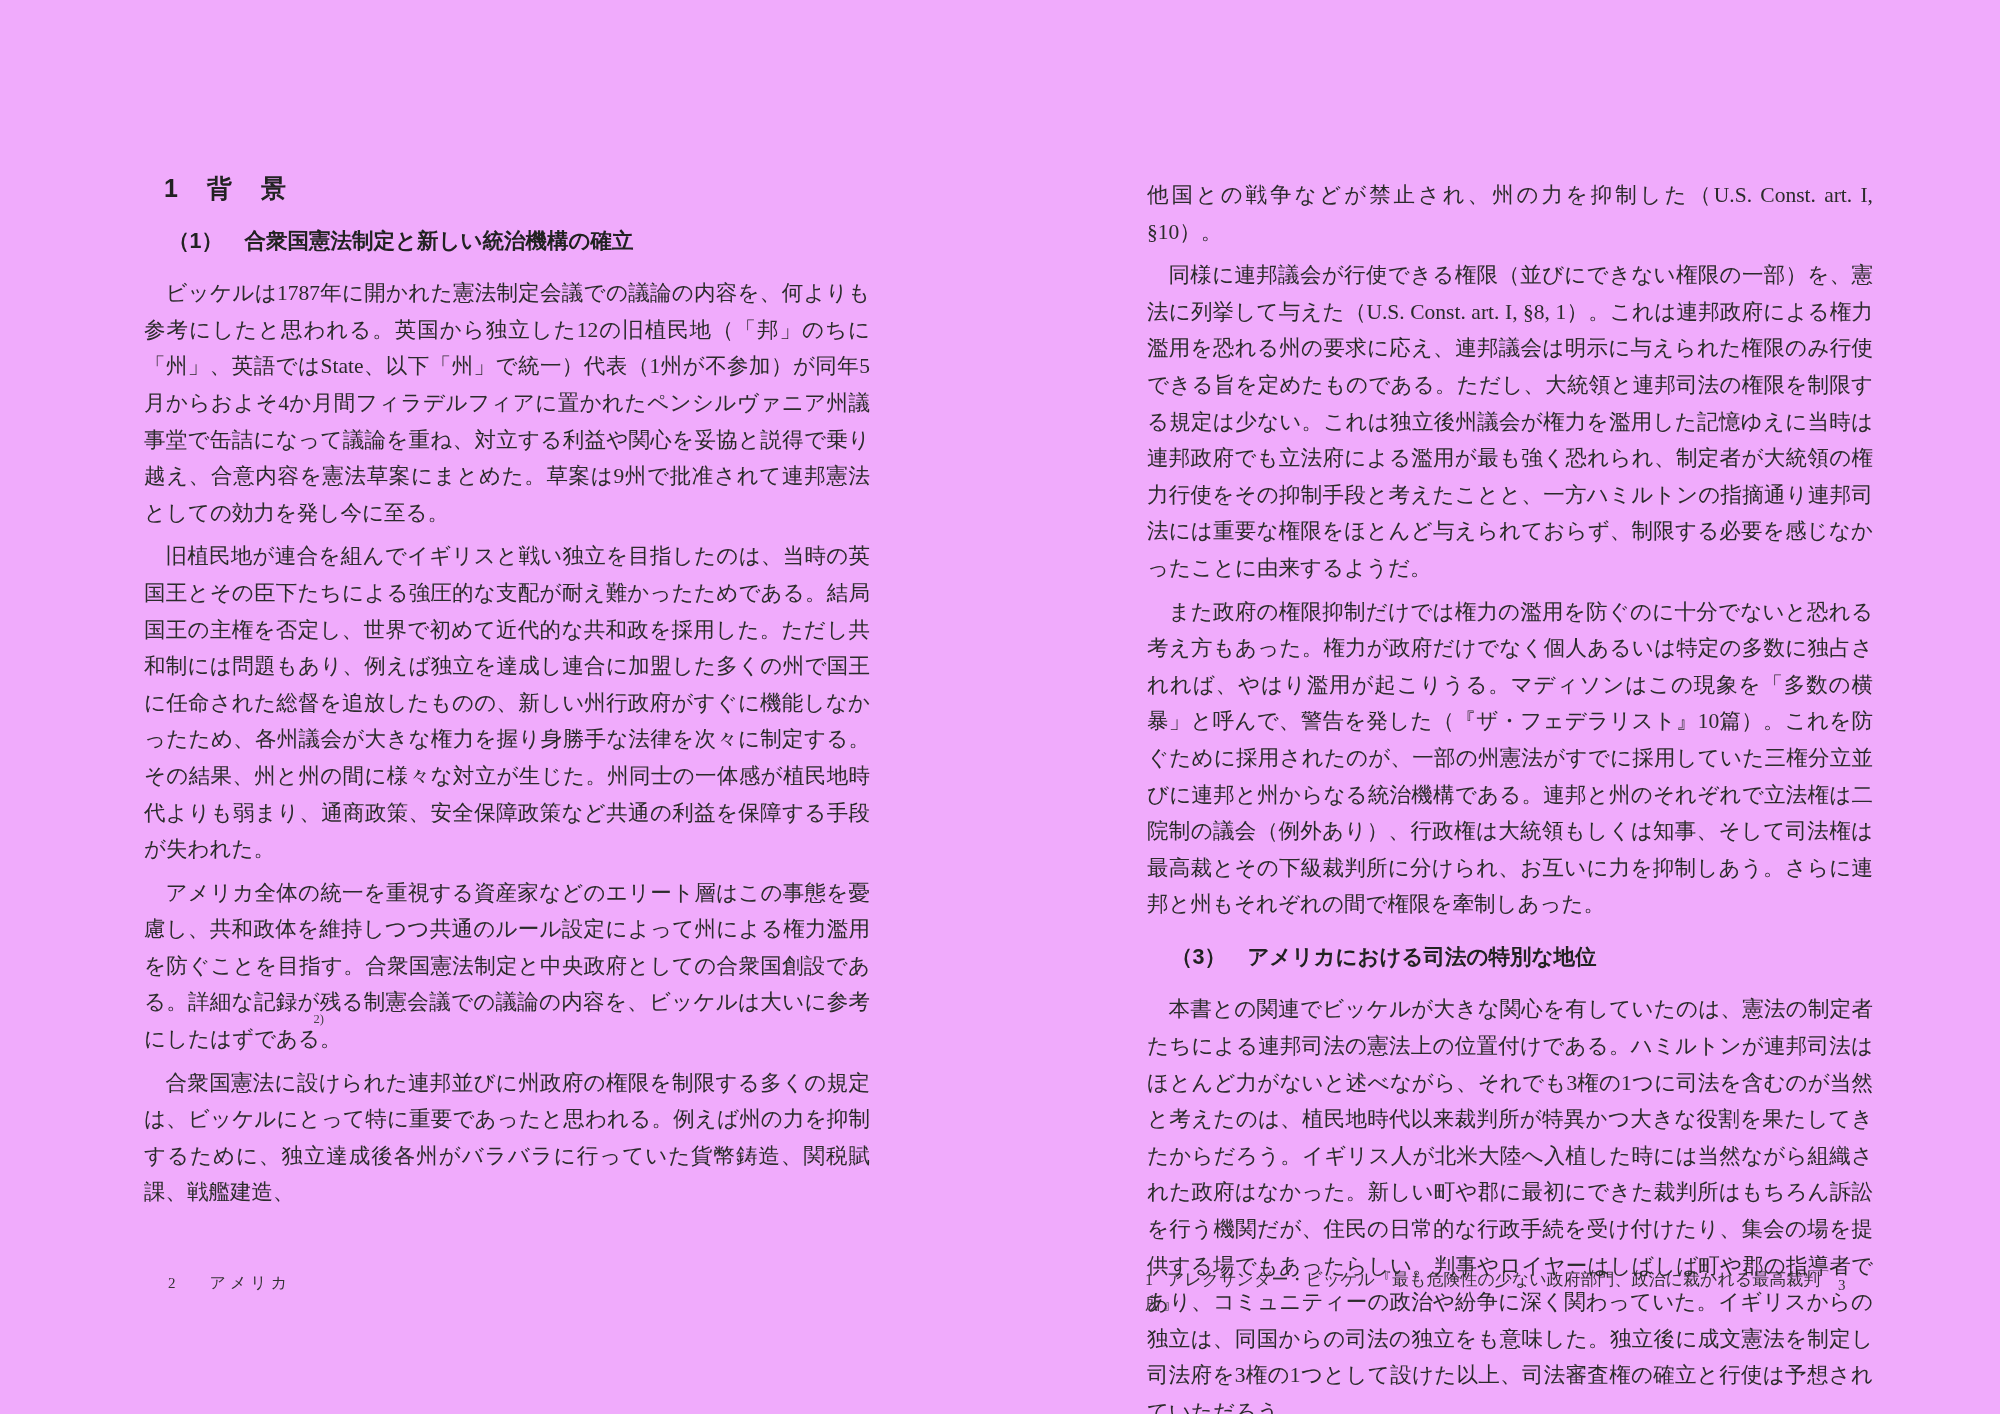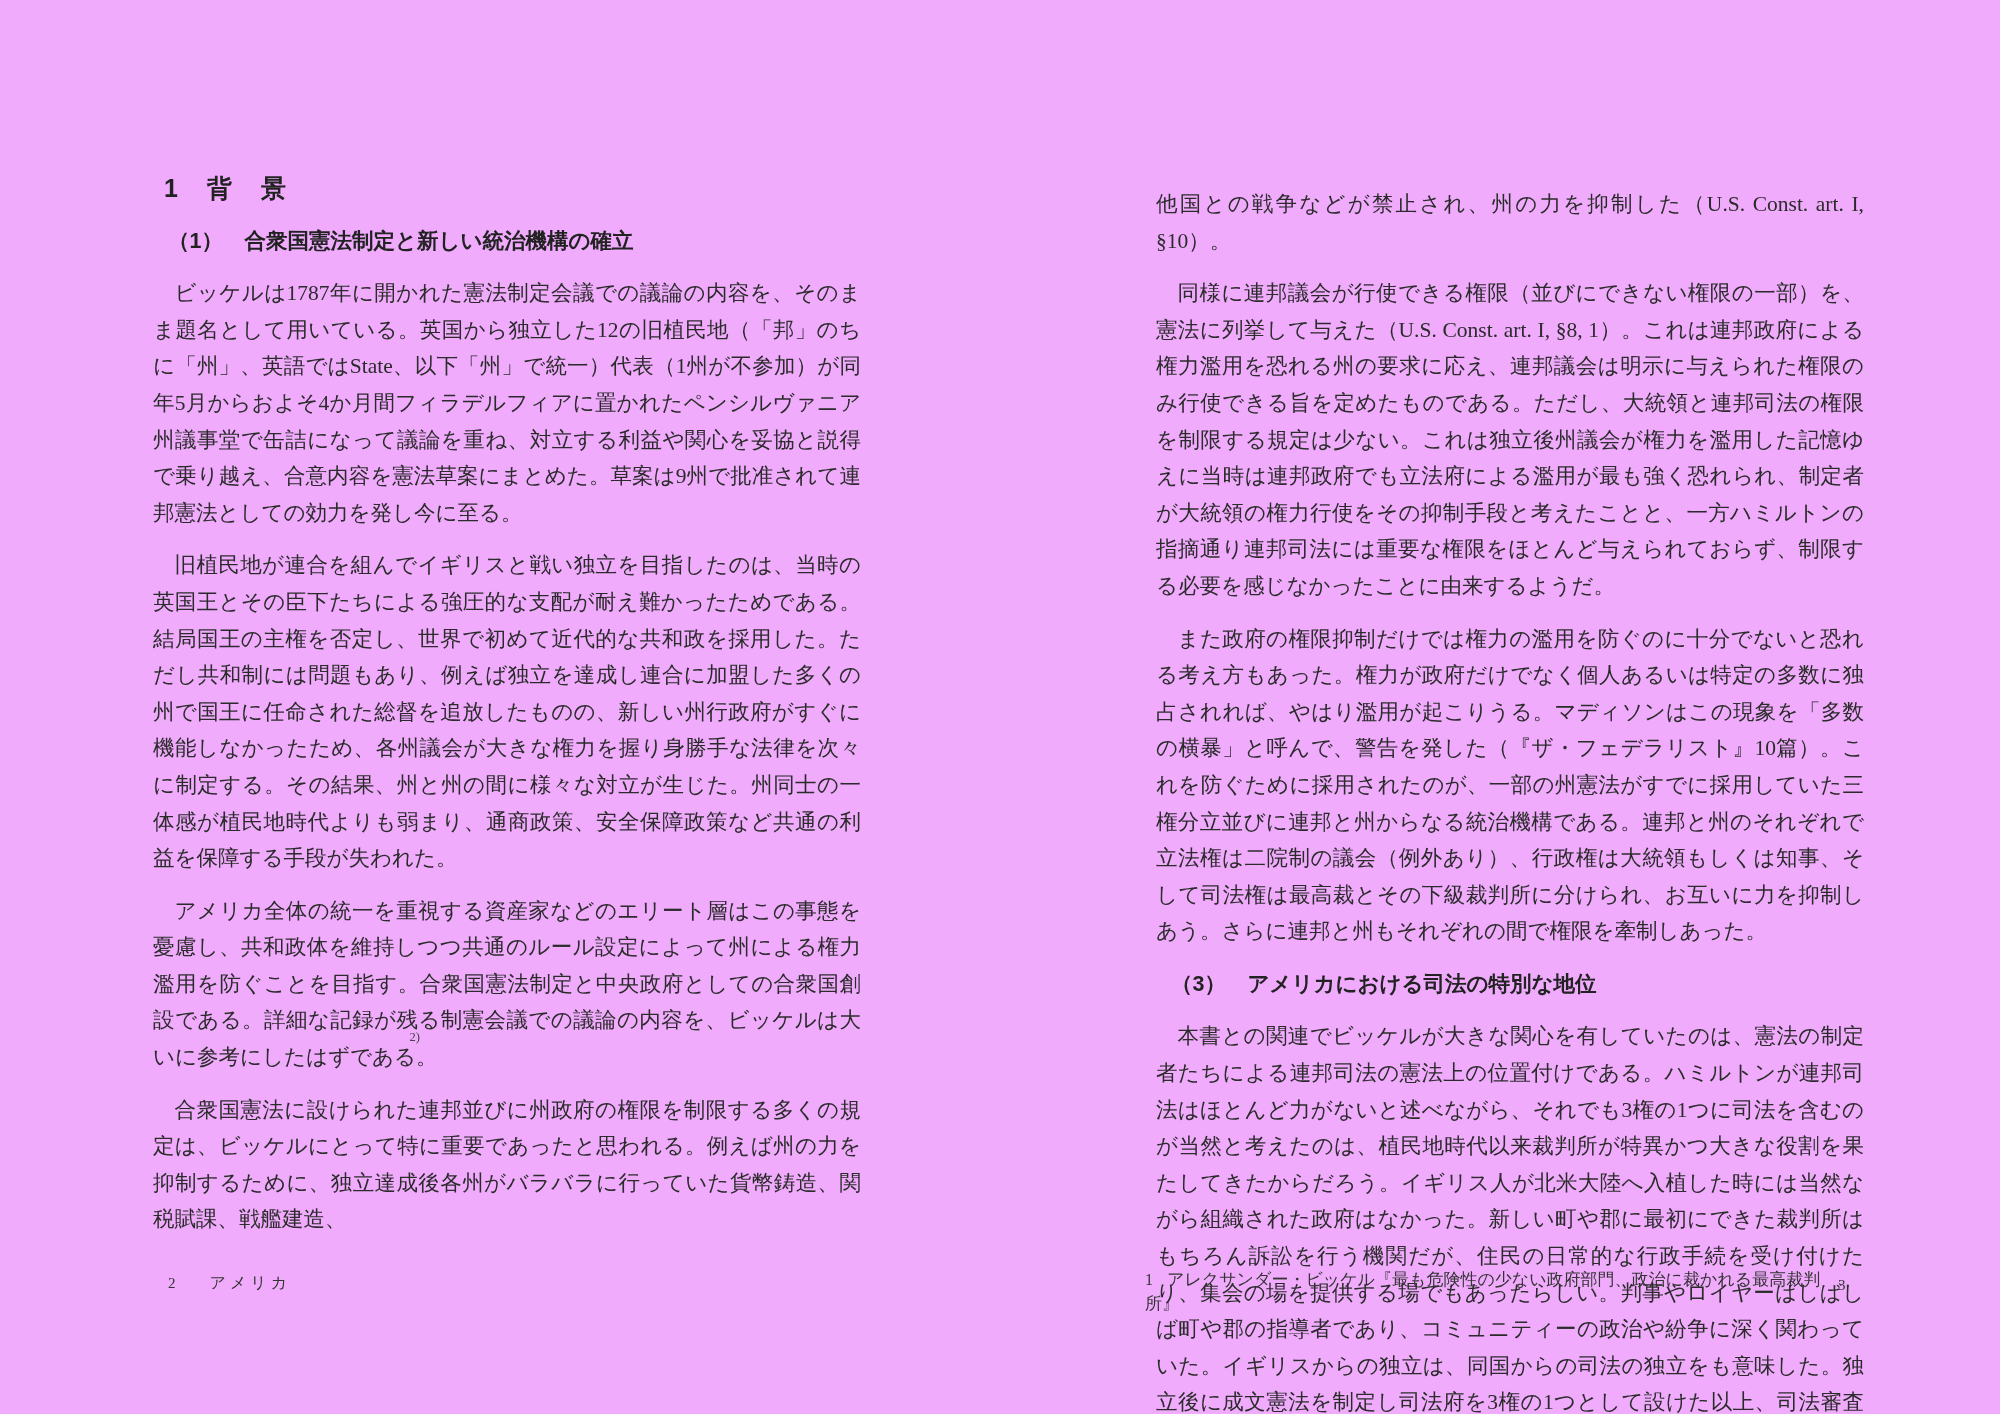--- a/index.html
+++ b/index.html
@@ -15,21 +15,21 @@
     text-align:justify;text-justify:inter-character;
   }
   #left-col{left:137px;}
   #right-col{left:1140px;}
   .doc-title{
     margin:0 0 7px 0;text-indent:27px;
     font-family:"Liberation Sans","DejaVu Sans",sans-serif;
     font-weight:700;font-size:25px;line-height:36.6px;
     letter-spacing:2px;color:#222;
   }
-  .para{margin:16px;text-indent:0;}
+  .para{margin:7px;text-indent:0;}
   .para.indent{text-indent:1em;}
   .heading{
     margin:16px;text-indent:0.7em;
     font-family:"Liberation Sans","DejaVu Sans",sans-serif;
     font-weight:700;font-size:21.5px;line-height:36.6px;color:#222;
   }
   .note-ref{position:relative;display:inline-block;width:0;height:0;}
   .note-ref>span{
     position:absolute;left:-6px;bottom:21px;
     font-size:12.5px;line-height:1;white-space:nowrap;color:#444;
@@ -53,21 +53,21 @@
 </style>
 </head>
 <body>
 
 <div class="book-spread">
 
   <div class="page-col" id="left-col">
     <h2 class="doc-title">1　背　景</h2>
     <div>
         <h3 class="heading">（1）　合衆国憲法制定と新しい統治機構の確立</h3>
-        <p class="para indent">ビッケルは1787年に開かれた憲法制定会議での議論の内容を、そのまま題名として用いている。英国から独立した12の旧植民地（「邦」のちに「州」、英語ではState、以下「州」で統一）代表（1州が不参加）が同年5月からおよそ4か月間フィラデルフィアに置かれたペンシルヴァニア州議事堂で缶詰になって議論を重ね、対立する利益や関心を妥協と説得で乗り越え、合意内容を憲法草案にまとめた。草案は9州で批准されて連邦憲法としての効力を発し今に至る。</p>
+        <p class="para indent">ビッケルは1787年に開かれた憲法制定会議での議論の内容を、何よりも参考にしたと思われる。英国から独立した12の旧植民地（「邦」のちに「州」、英語ではState、以下「州」で統一）代表（1州が不参加）が同年5月からおよそ4か月間フィラデルフィアに置かれたペンシルヴァニア州議事堂で缶詰になって議論を重ね、対立する利益や関心を妥協と説得で乗り越え、合意内容を憲法草案にまとめた。草案は9州で批准されて連邦憲法としての効力を発し今に至る。</p>
         <p class="para indent">旧植民地が連合を組んでイギリスと戦い独立を目指したのは、当時の英国王とその臣下たちによる強圧的な支配が耐え難かったためである。結局国王の主権を否定し、世界で初めて近代的な共和政を採用した。ただし共和制には問題もあり、例えば独立を達成し連合に加盟した多くの州で国王に任命された総督を追放したものの、新しい州行政府がすぐに機能しなかったため、各州議会が大きな権力を握り身勝手な法律を次々に制定する。その結果、州と州の間に様々な対立が生じた。州同士の一体感が植民地時代よりも弱まり、通商政策、安全保障政策など共通の利益を保障する手段が失われた。</p>
         <p class="para indent">アメリカ全体の統一を重視する資産家などのエリート層はこの事態を憂慮し、共和政体を維持しつつ共通のルール設定によって州による権力濫用を防ぐことを目指す。合衆国憲法制定と中央政府としての合衆国創設である。詳細な記録が残る制憲会議での議論の内容を、ビッケルは大いに参考にしたはずであ<span class="note-ref"><span>2)</span></span>る。</p>
         <p class="para indent">合衆国憲法に設けられた連邦並びに州政府の権限を制限する多くの規定は、ビッケルにとって特に重要であったと思われる。例えば州の力を抑制するために、独立達成後各州がバラバラに行っていた貨幣鋳造、関税賦課、戦艦建造、</p>
       </div>
   </div>
 
   <div class="page-col" id="right-col">
     <div>
         <p class="para">他国との戦争などが禁止され、州の力を抑制した（U.S. Const. art. I, §10）。</p>
         <p class="para indent">同様に連邦議会が行使できる権限（並びにできない権限の一部）を、憲法に列挙して与えた（U.S. Const. art. I, §8, 1）。これは連邦政府による権力濫用を恐れる州の要求に応え、連邦議会は明示に与えられた権限のみ行使できる旨を定めたものである。ただし、大統領と連邦司法の権限を制限する規定は少ない。これは独立後州議会が権力を濫用した記憶ゆえに当時は連邦政府でも立法府による濫用が最も強く恐れられ、制定者が大統領の権力行使をその抑制手段と考えたことと、一方ハミルトンの指摘通り連邦司法には重要な権限をほとんど与えられておらず、制限する必要を感じなかったことに由来するようだ。</p>

